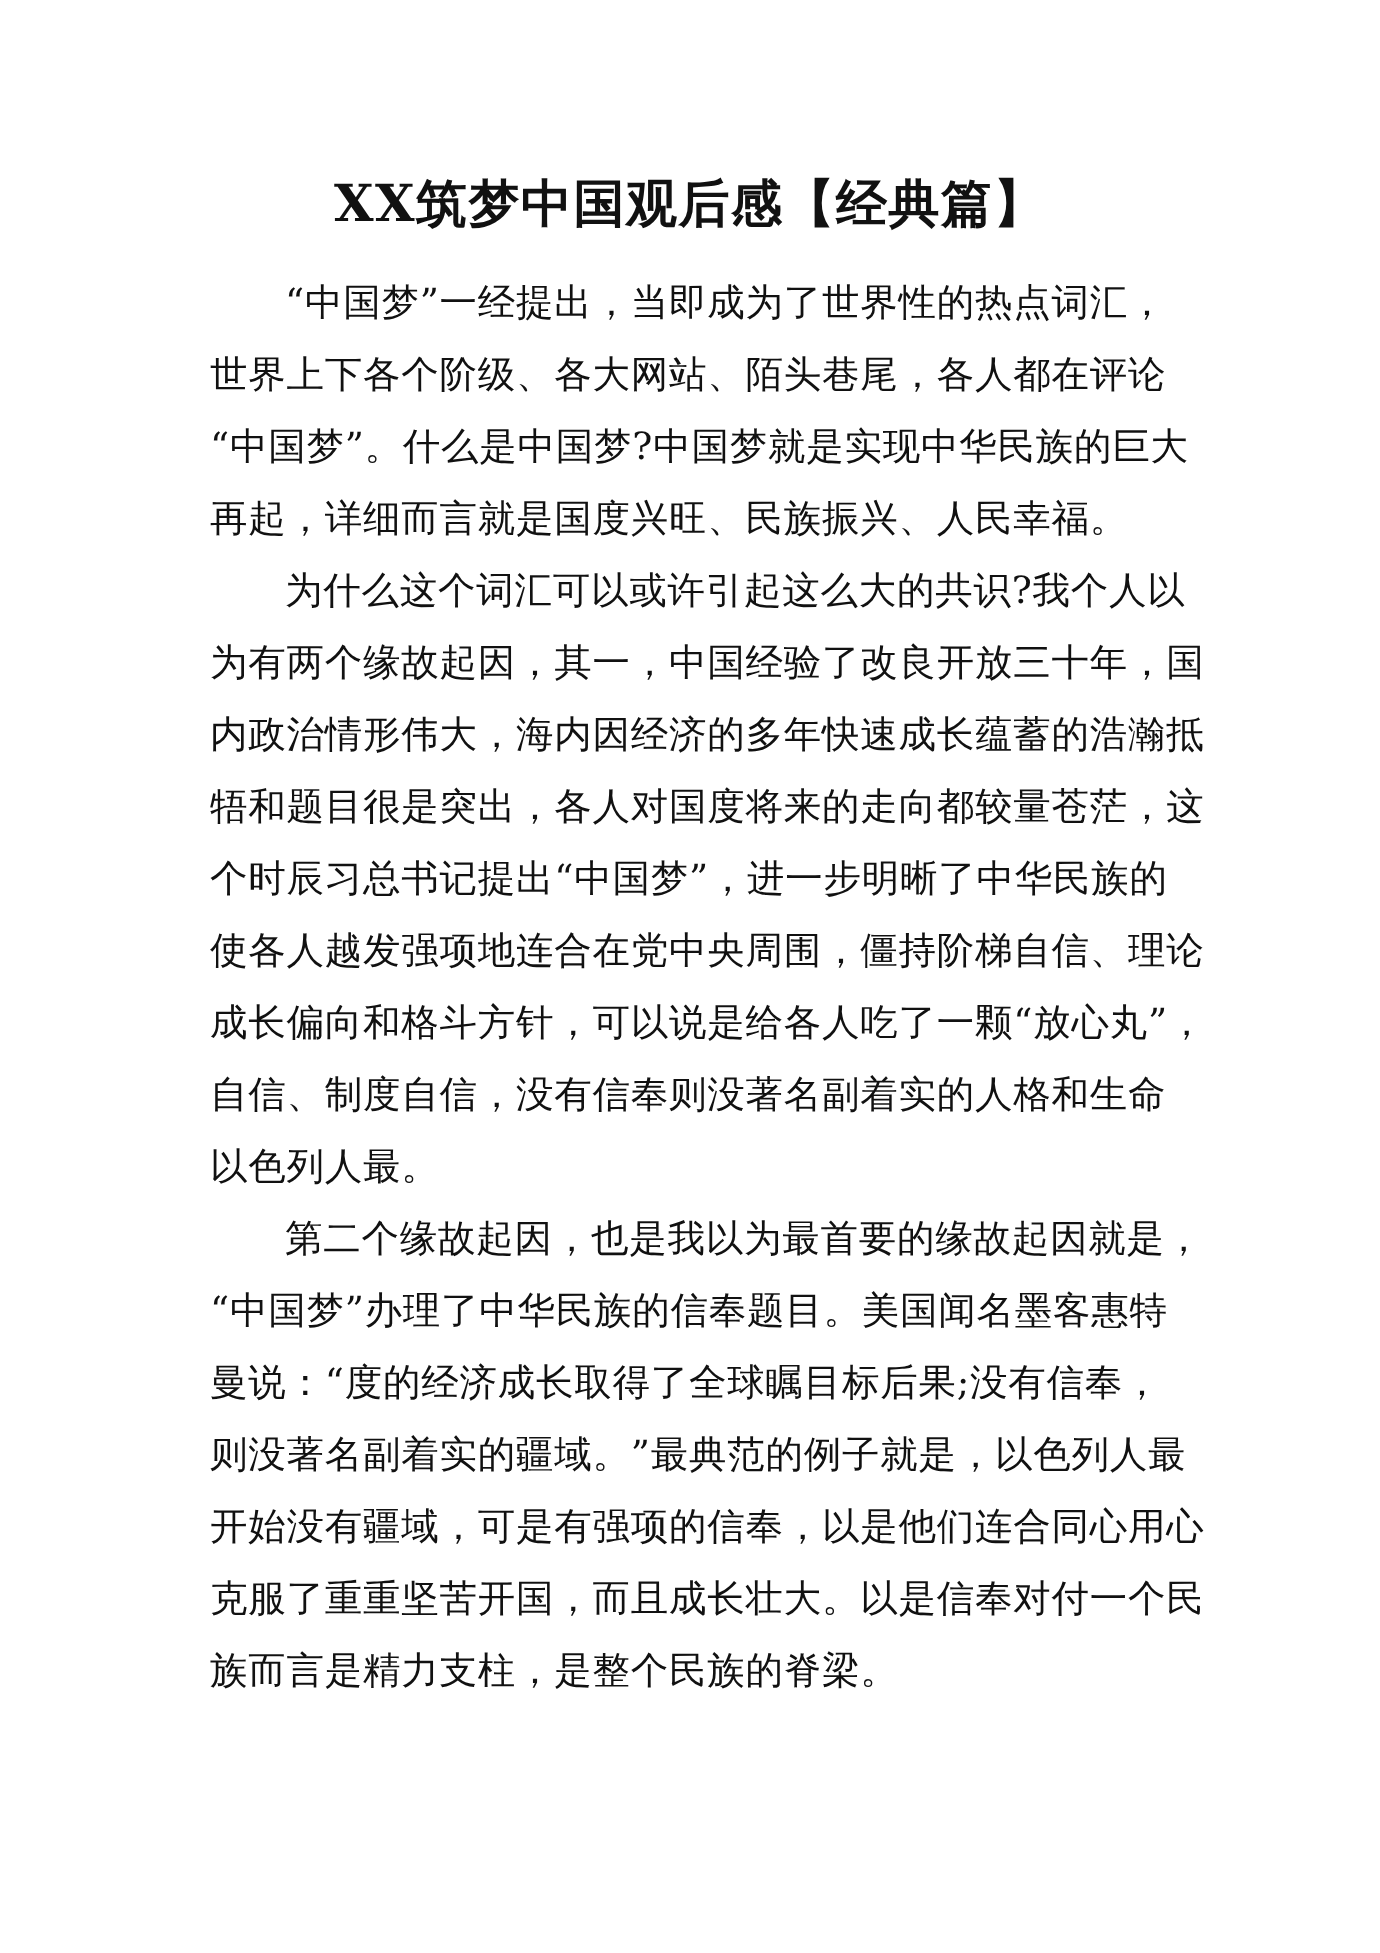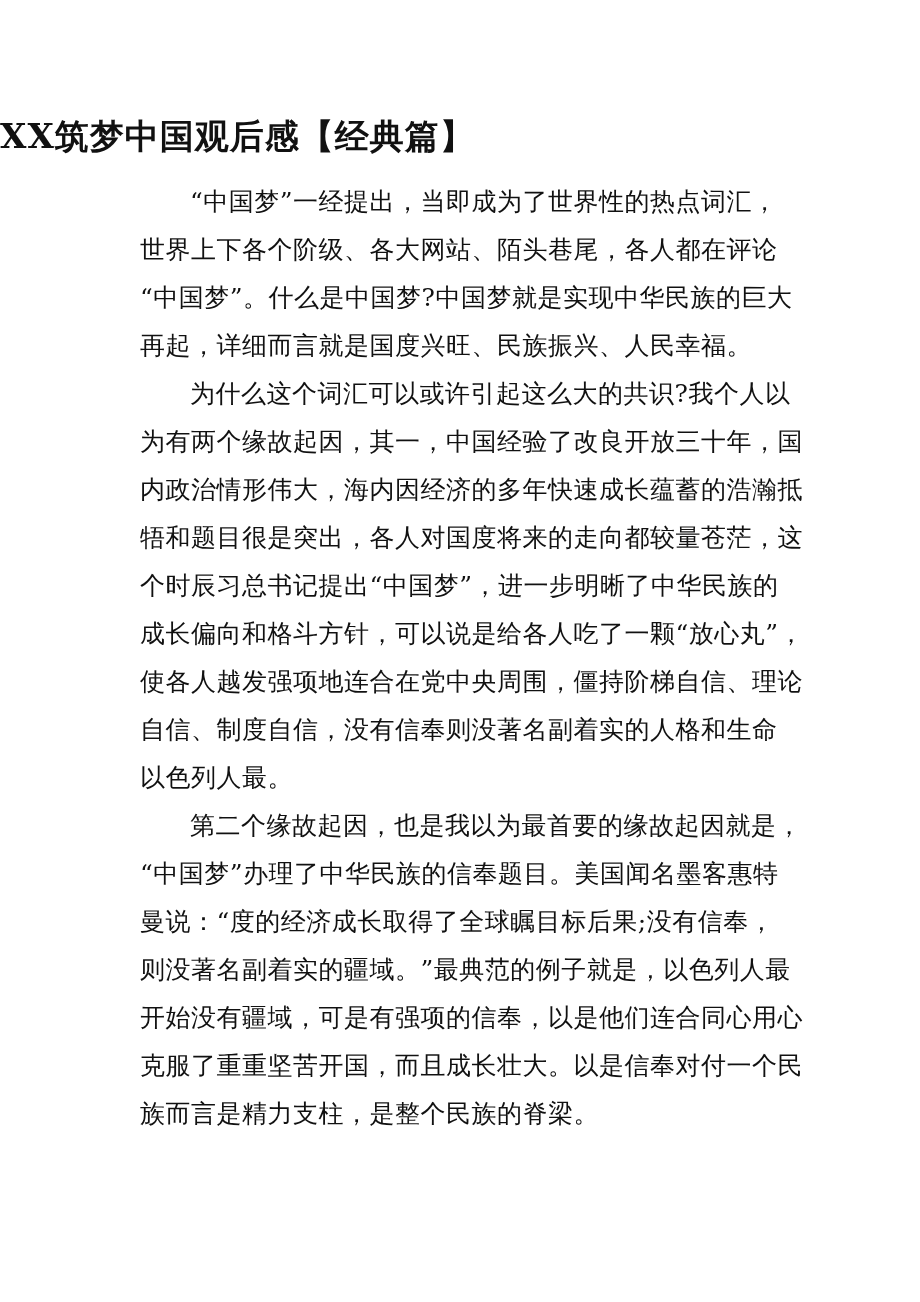--- a/index.html
+++ b/index.html
@@ -21,20 +21,21 @@
     top: 0;
     width: 920px;
     height: 1302px;
     background: #ffffff;
   }
   .title {
     position: absolute;
     left: 0;
     width: 920px;
     top: 110px;
+    text-align: center;
     font-size: 34px;
     font-weight: bold;
     line-height: 52px;
     letter-spacing: 1px;
     margin: 0;
   }
   .body-text {
     position: absolute;
     left: 140px;
     top: 178px;
@@ -66,22 +67,22 @@
       <span class="line">“中国梦”。什么是中国梦?中国梦就是实现中华民族的巨大</span>
       <span class="line">再起，详细而言就是国度兴旺、民族振兴、人民幸福。</span>
     </div>
 
     <div>
       <span class="line indent">为什么这个词汇可以或许引起这么大的共识?我个人以</span>
       <span class="line">为有两个缘故起因，其一，中国经验了改良开放三十年，国</span>
       <span class="line">内政治情形伟大，海内因经济的多年快速成长蕴蓄的浩瀚抵</span>
       <span class="line">牾和题目很是突出，各人对国度将来的走向都较量苍茫，这</span>
       <span class="line">个时辰习总书记提出“中国梦”，进一步明晰了中华民族的</span>
+      <span class="line">使各人越发强项地连合在党中央周围，僵持阶梯自信、理论</span>
       <span class="line">成长偏向和格斗方针，可以说是给各人吃了一颗“放心丸”，</span>
-      <span class="line">使各人越发强项地连合在党中央周围，僵持阶梯自信、理论</span>
       <span class="line">自信、制度自信，没有信奉则没著名副着实的人格和生命</span>
       <span class="line">以色列人最。</span>
     </div>
 
     <div>
       <span class="line indent">第二个缘故起因，也是我以为最首要的缘故起因就是，</span>
       <span class="line">“中国梦”办理了中华民族的信奉题目。美国闻名墨客惠特</span>
       <span class="line">曼说：“度的经济成长取得了全球瞩目标后果;没有信奉，</span>
       <span class="line">则没著名副着实的疆域。”最典范的例子就是，以色列人最</span>
       <span class="line">开始没有疆域，可是有强项的信奉，以是他们连合同心用心</span>

